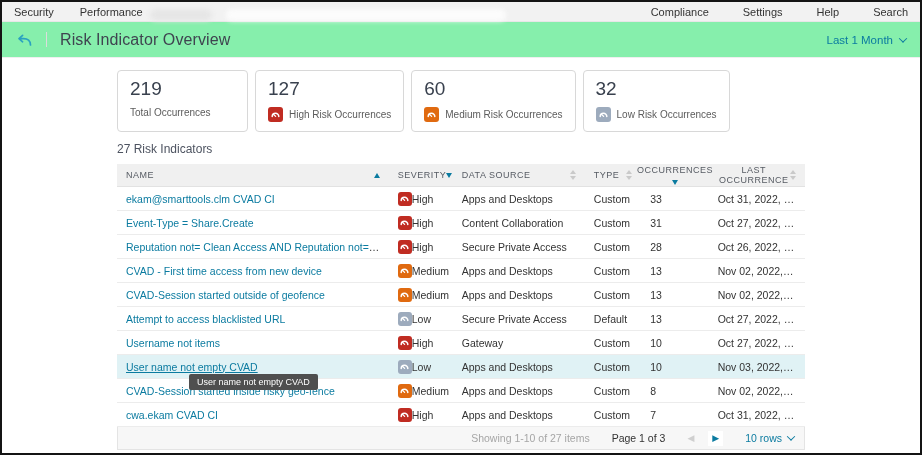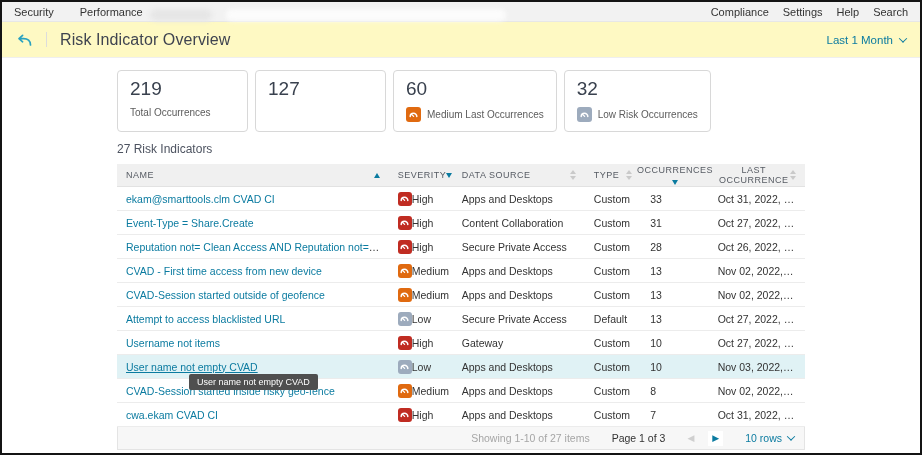--- a/index.html
+++ b/index.html
@@ -20,33 +20,33 @@
   .topnav {
     position: relative;
     height: 20px;
     background: #f2f2f2;
     border-bottom: 1px solid #e7e7e7;
     display: flex; align-items: center; justify-content: space-between;
     padding: 0 12px;
   }
   .nav-group { display: flex; align-items: center; }
   .nav-left > * { margin-right: 26px; }
-  .nav-right > * { margin-left: 14px; }
+  .nav-right > * { margin-left: 34px; }
   .nav-item { font-size: 11px; color: #333; cursor: pointer; white-space: nowrap; }
   .redact-wrap { position: absolute; left: 148px; top: 7px; display: flex; gap: 14px; }
   .redact { height: 12px; border-radius: 6px; filter: blur(2.5px); }
   .redact.r1 { width: 62px;  background: #e6e6e6; }
   .redact.r2 { width: 280px; background: #fcfcfc; }
 
   
   .page-header {
     height: 36px;
     display: flex; align-items: center;
     padding: 0 14px;
-    background: #fef9c3;
+    background: #86efac;
     border-bottom: 1px solid #efefef;
   }
   .back-btn { display: flex; align-items: center; cursor: pointer; }
   .header-divider { width: 1px; height: 15px; background: #dcdcdc; margin: 0 13px; }
   .page-title { font-size: 16px; font-weight: 500; color: #3f4450; letter-spacing: .1px; }
   .period {
     margin-left: auto;
     display: flex; align-items: center; gap: 7px;
     color: var(--teal); font-size: 11.5px; cursor: pointer;
   }
@@ -180,31 +180,40 @@
 
     <div class="cards" id="cards">
         <div class="card">
           <div class="card-value">219</div>
           <div class="card-foot">
             <span class="card-label">Total Occurrences</span>
           </div>
         </div>
         <div class="card">
           <div class="card-value">127</div>
+          <div class="card-foot">
+            <span class="sev-ico sev-high">
+              <svg viewBox="0 0 16 16" width="11" height="11">
+                <path d="M3.2 11 A 4.8 4.8 0 0 1 12.8 11" fill="none" stroke="#fff" stroke-width="2.2" stroke-linecap="round"></path>
+                <line x1="8.2" y1="10.8" x2="4.9" y2="7.6" stroke="#fff" stroke-width="1.8" stroke-linecap="round"></line>
+              </svg>
+            </span>
+            <span class="card-label">High Risk Occurrences</span>
+          </div>
         </div>
         <div class="card">
           <div class="card-value">60</div>
           <div class="card-foot">
             <span class="sev-ico sev-medium">
               <svg viewBox="0 0 16 16" width="11" height="11">
                 <path d="M3.2 11 A 4.8 4.8 0 0 1 12.8 11" fill="none" stroke="#fff" stroke-width="2.2" stroke-linecap="round"></path>
                 <line x1="8.2" y1="10.8" x2="4.9" y2="7.6" stroke="#fff" stroke-width="1.8" stroke-linecap="round"></line>
               </svg>
             </span>
-            <span class="card-label">Medium Last Occurrences</span>
+            <span class="card-label">Medium Risk Occurrences</span>
           </div>
         </div>
         <div class="card">
           <div class="card-value">32</div>
           <div class="card-foot">
             <span class="sev-ico sev-low">
               <svg viewBox="0 0 16 16" width="11" height="11">
                 <path d="M3.2 11 A 4.8 4.8 0 0 1 12.8 11" fill="none" stroke="#fff" stroke-width="2.2" stroke-linecap="round"></path>
                 <line x1="8.2" y1="10.8" x2="4.9" y2="7.6" stroke="#fff" stroke-width="1.8" stroke-linecap="round"></line>
               </svg>

